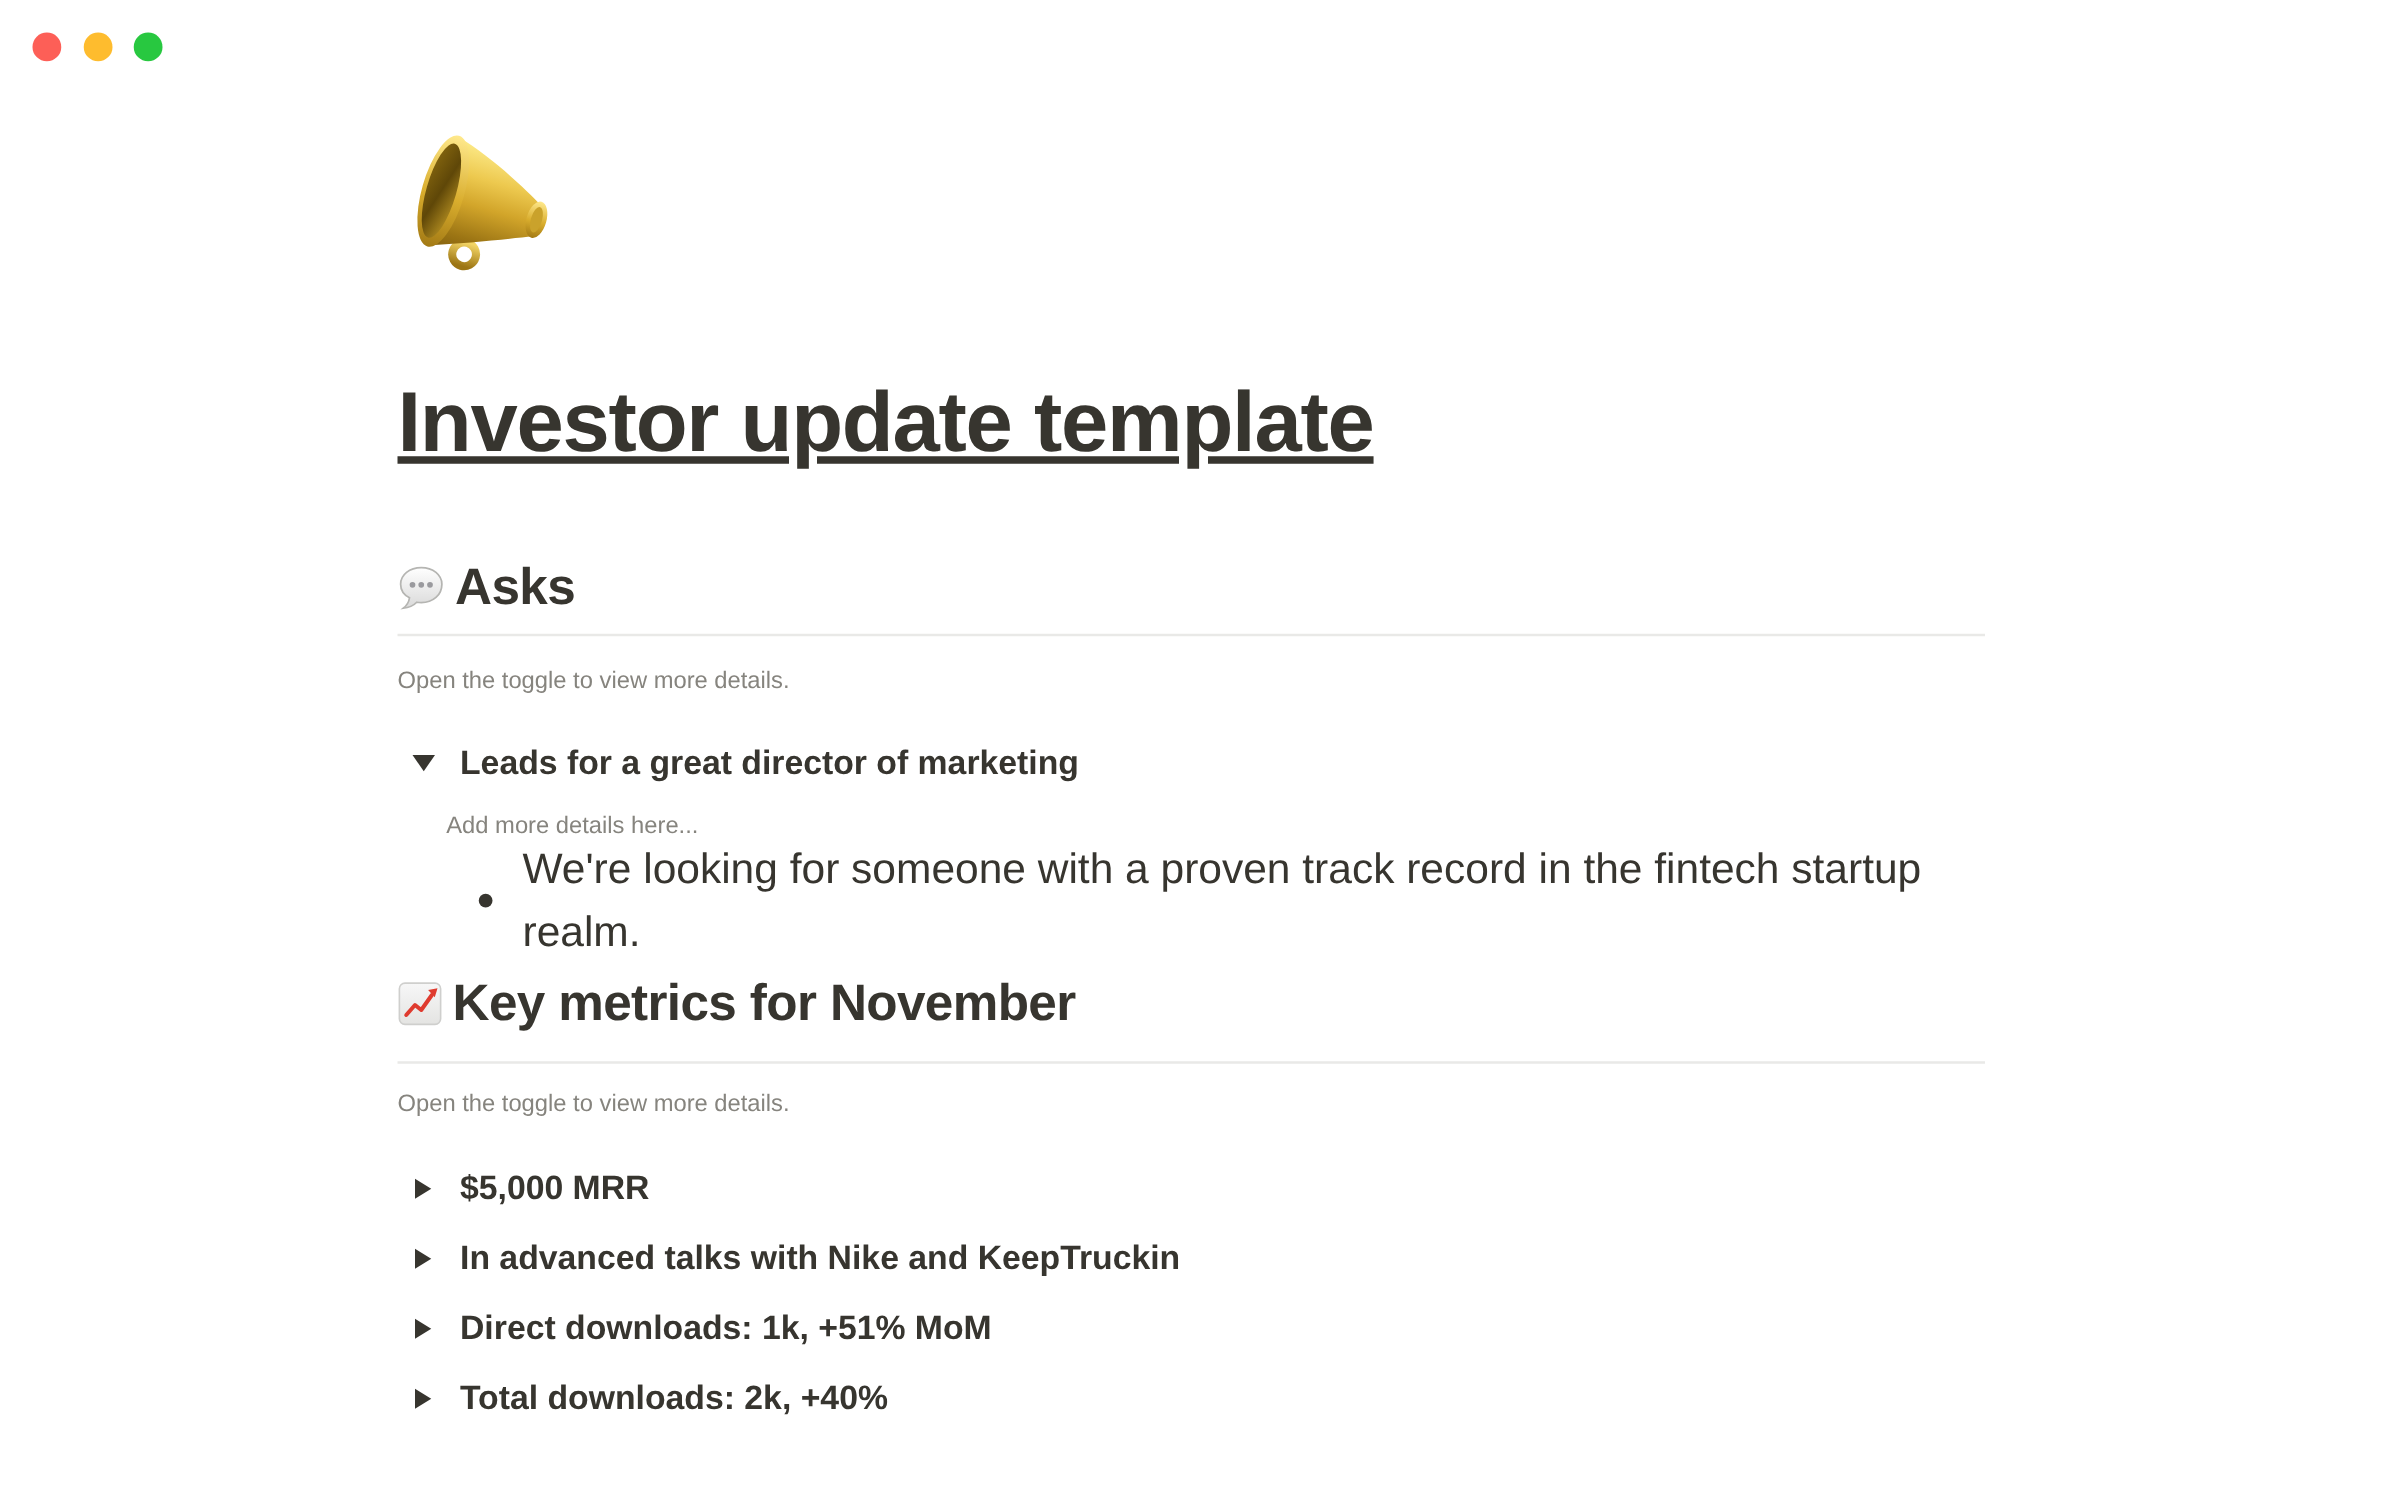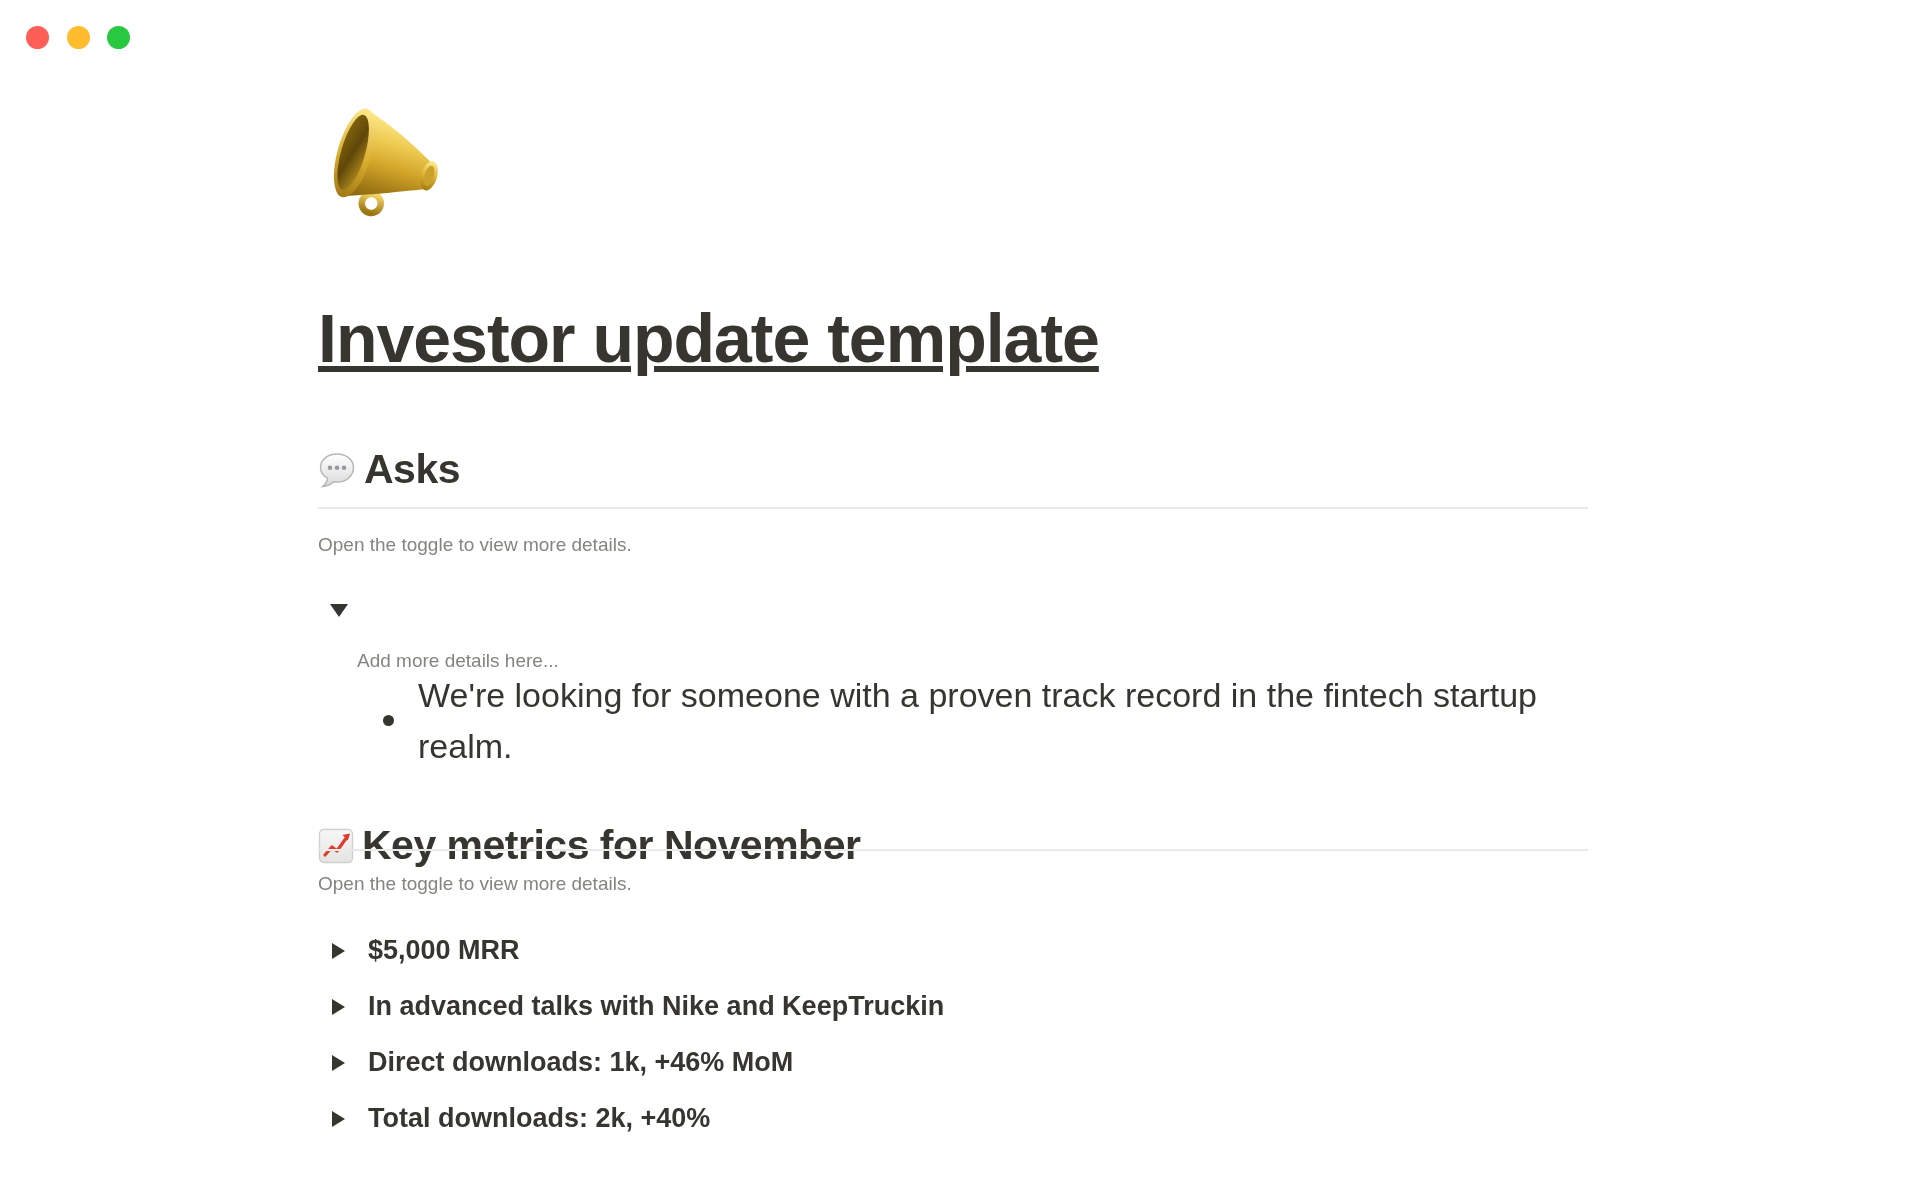--- a/index.html
+++ b/index.html
@@ -17,21 +17,21 @@
 
   .page-icon{position:absolute;left:320px;top:98px;width:142px;height:122px;}
 
   .content{position:absolute;left:318px;top:0;width:1270px;}
   .content > div{position:absolute;left:0;width:1270px;}
 
   .title{top:299px;font-size:68px;font-weight:700;letter-spacing:-1px;line-height:1.15;color:var(--text,#37352f);text-decoration:underline;}
 
   .h2row{display:flex;align-items:center;height:48px;gap:8px;}
   .h2row.asks{top:446px;text-align:right;}
-  .h2row.metrics{top:779px;margin-top:43px;}
+  .h2row.metrics{top:779px;}
   .h2row .emoji{flex:0 0 auto;display:flex;align-items:center;}
   .h2text{font-size:41px;font-weight:700;letter-spacing:-0.5px;line-height:1.1;}
 
   .divider{height:2px;background:var(--divider,#e9e9e7);}
   .divider.d1{top:507px;}
   .divider.d2{top:849px;}
 
   .para{font-size:19px;line-height:1.5;color:var(--muted,#86847e);}
   .para.p1{top:531px;}
   .para.p2{top:870px;}
@@ -118,20 +118,21 @@
     <span class="h2text">Asks</span>
   </div>
   <div class="divider d1"></div>
 
   <div class="para p1">Open the toggle to view more details.</div>
 
   <div class="togglerow open">
     <button class="tri-btn">
         <span class="tri-down"></span>
       </button>
+    <span class="toggle-label">Leads for a great director of marketing</span>
   </div>
 
   <div class="para addmore">Add more details here...</div>
 
   <div class="bulletrow">
     <span class="bullet-marker">
         <span class="bullet-dot"></span>
       </span>
     <span class="bullet-text">We're looking for someone with a proven track record in the fintech startup realm.</span>
   </div>
@@ -165,21 +166,21 @@
   <div class="togglerow m2">
     <button class="tri-btn">
         <span class="tri-right"></span>
       </button>
     <span class="toggle-label">In advanced talks with Nike and KeepTruckin</span>
   </div>
   <div class="togglerow m3">
     <button class="tri-btn">
         <span class="tri-right"></span>
       </button>
-    <span class="toggle-label">Direct downloads: 1k, +46% MoM</span>
+    <span class="toggle-label">Direct downloads: 1k, +51% MoM</span>
   </div>
   <div class="togglerow m4">
     <button class="tri-btn">
         <span class="tri-right"></span>
       </button>
     <span class="toggle-label">Total downloads: 2k, +40%</span>
   </div>
 
 </div>
 

